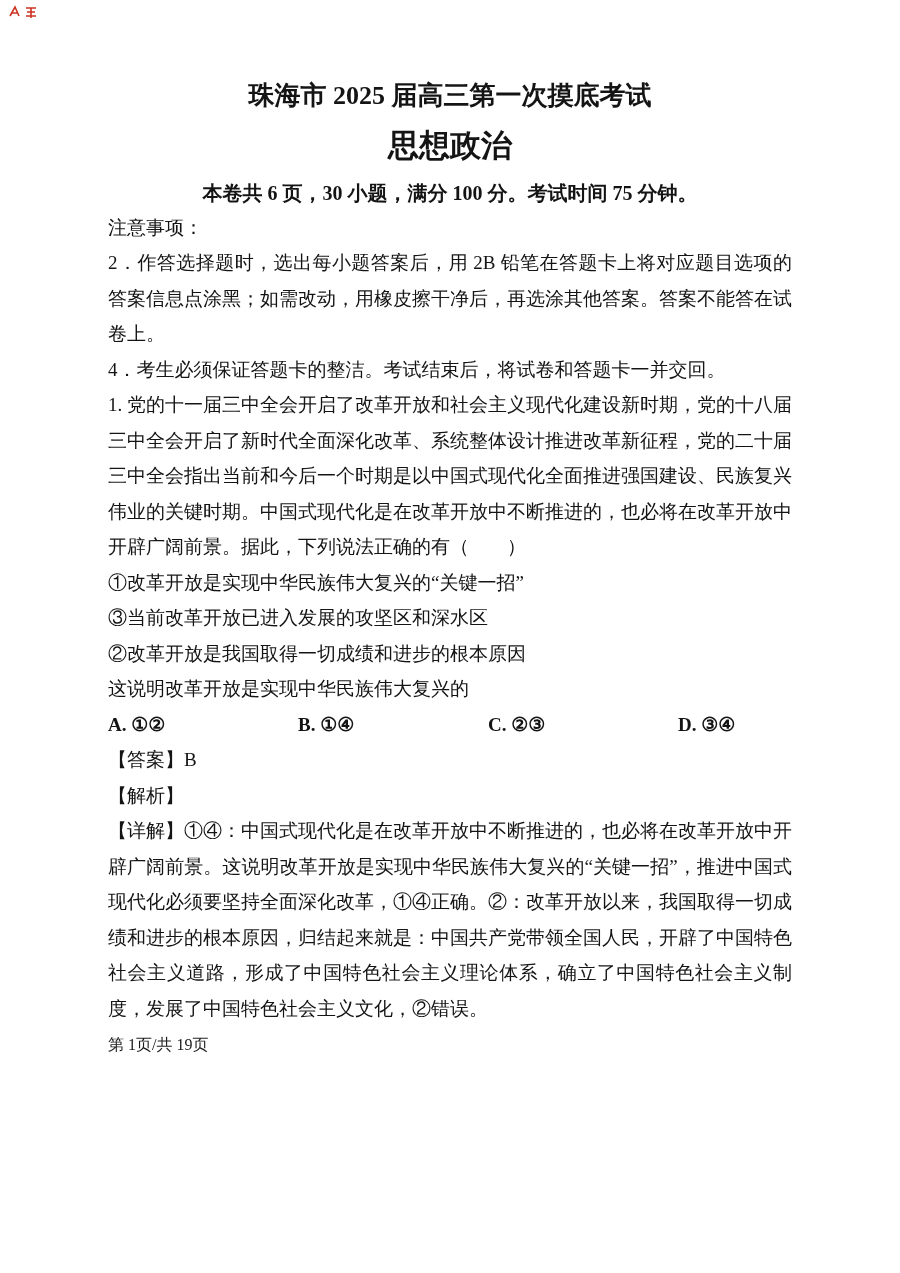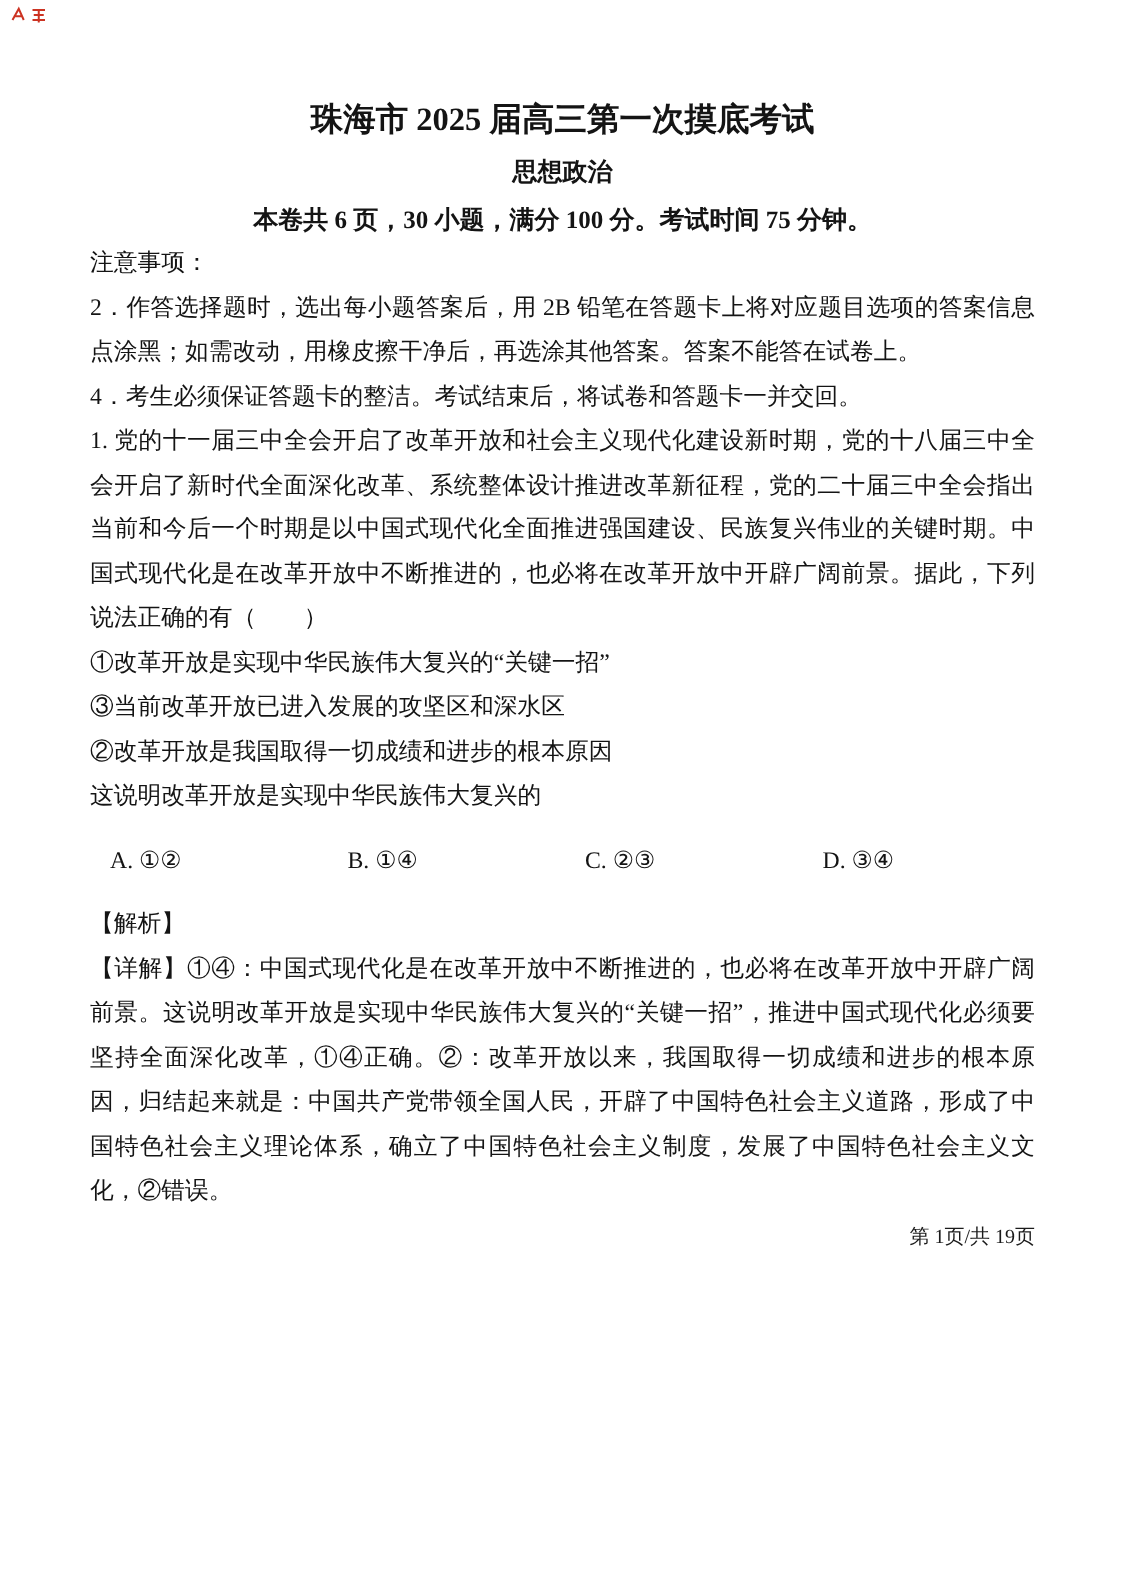--- a/index.html
+++ b/index.html
@@ -1,35 +1,35 @@
 <!DOCTYPE html>
 <html><head>
 <meta charset="utf-8">
 <style>
   html,body{margin:0;padding:0;background:#ffffff;}
   .page{
     position:relative;
     width:900px;height:1273px;
     box-sizing:border-box;
-    padding:60px 72px 0;
+    padding:60px 108px 0;
     background:#ffffff;
     font-family:"Liberation Serif","DejaVu Serif",serif;
     font-size:19px;line-height:1.87;
     color:#141414;
     overflow:hidden;
   }
   .title{font-size:26px;font-weight:700;text-align:center;margin:16px 0 0;line-height:1.5;}
-  .subject{font-size:20px;font-weight:700;text-align:center;margin:8px 0 0;line-height:1.5;}
+  .subject{font-size:31px;font-weight:700;text-align:center;margin:8px 0 0;line-height:1.5;}
   .info{font-size:20px;font-weight:700;text-align:center;margin:6px 0 0;line-height:1.7;}
   .para{margin:0;text-align:justify;}
   .nowrapline{margin:0;}
   .bold{font-weight:700;}
-  .choices{display:grid;grid-template-columns:190px 190px 190px 1fr;margin:16px;}
+  .choices{display:grid;grid-template-columns:190px 190px 190px 1fr;margin:0;font-weight:bold;}
   .choices span{white-space:nowrap;}
-  .footer{text-align:right;font-size:16px;margin:2px 0 0;line-height:2.1;color:#1a1a1a;}
+  .footer{text-align:left;font-size:16px;margin:2px 0 0;line-height:2.1;color:#1a1a1a;}
   .corner-marks{position:absolute;left:8px;top:4px;width:42px;height:20px;}
 </style>
 </head>
 <body>
 
 <div class="page">
 
   <svg class="corner-marks" viewBox="0 0 42 20" aria-hidden="true">
     <path d="M2 12 L7 3 L11 12 M3 9 H10" stroke="#cc3322" stroke-width="1.6" fill="none"></path>
     <path d="M18 4 H28 M19 8 H27 M18 12 H28 M23 4 V14" stroke="#cc3322" stroke-width="1.6" fill="none"></path>
@@ -51,20 +51,21 @@
   <p class="nowrapline">②改革开放是我国取得一切成绩和进步的根本原因</p>
   <p class="nowrapline">这说明改革开放是实现中华民族伟大复兴的</p>
 
   <div class="choices">
     <span>A. ①②</span>
     <span>B. ①④</span>
     <span>C. ②③</span>
     <span>D. ③④</span>
   </div>
 
+  <p class="nowrapline"><span>【答案】</span><span>B</span></p>
 
   <p class="nowrapline">【解析】</p>
 
   <p class="para">【详解】①④：中国式现代化是在改革开放中不断推进的，也必将在改革开放中开辟广阔前景。这说明改革开放是实现中华民族伟大复兴的“关键一招”，推进中国式现代化必须要坚持全面深化改革，①④正确。②：改革开放以来，我国取得一切成绩和进步的根本原因，归结起来就是：中国共产党带领全国人民，开辟了中国特色社会主义道路，形成了中国特色社会主义理论体系，确立了中国特色社会主义制度，发展了中国特色社会主义文化，②错误。</p>
 
   <p class="footer">第 1页/共 19页</p>
 
 </div>
 
 </body></html>

